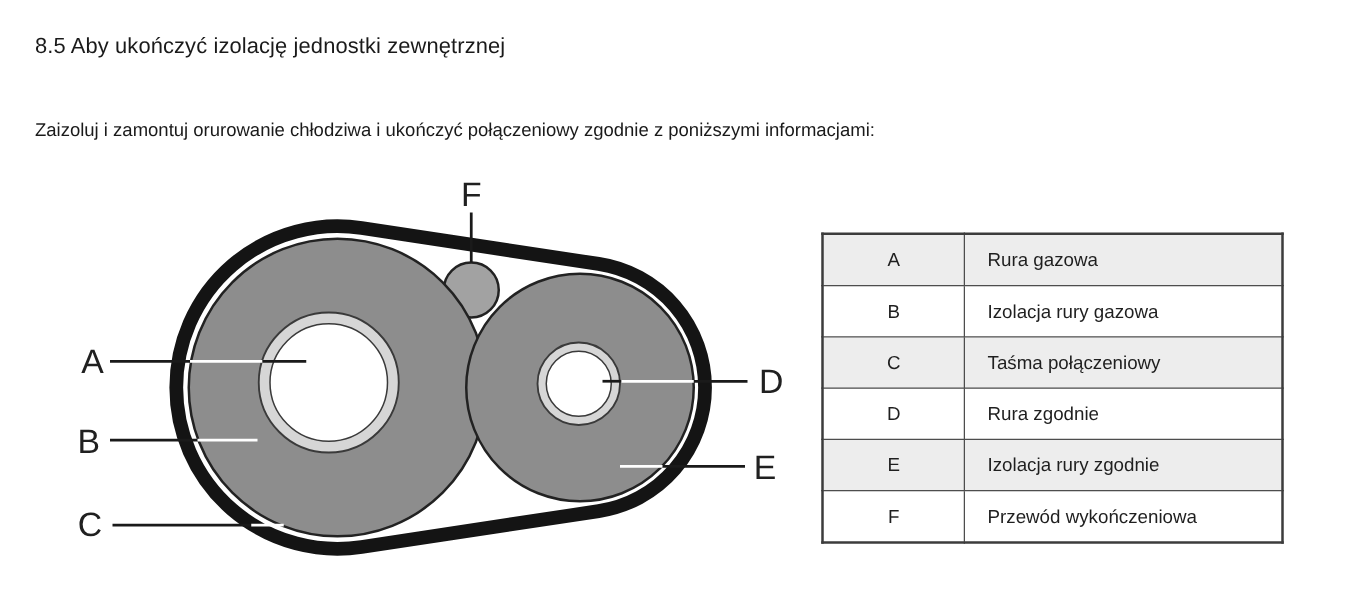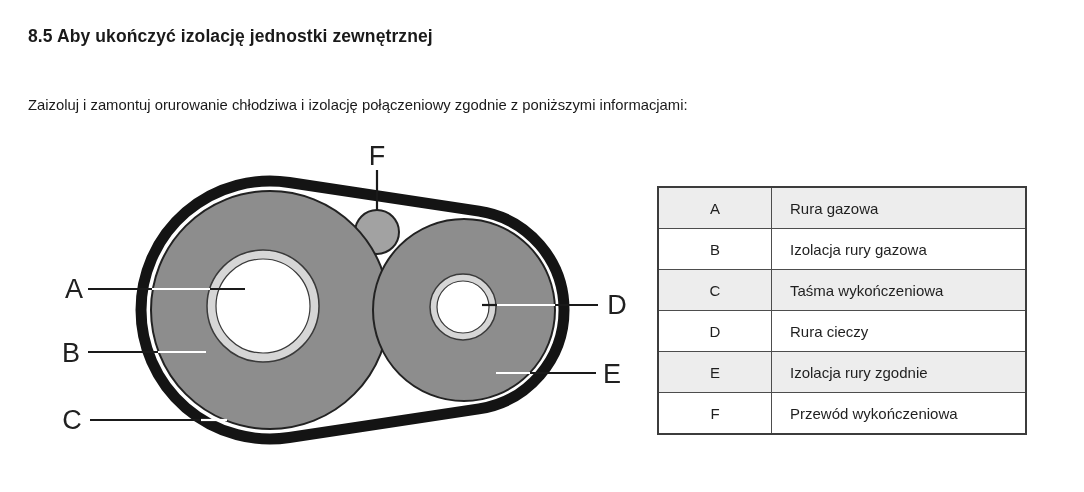--- a/index.html
+++ b/index.html
@@ -6,21 +6,21 @@
   body {
     width: 1084px; height: 492px;
     background: #ffffff;
     font-family: "Liberation Sans", sans-serif;
     color: #1a1a1a;
     position: relative;
     overflow: hidden;
   }
   .section-heading {
     position: absolute; left: 28px; top: 26px;
-    font-size: 17.5px; font-weight: bold;
+    font-size: 17.5px; font-weight: normal;
     letter-spacing: 0.1px;
     margin: 0;
   }
   .intro-text {
     position: absolute; left: 28px; top: 97px;
     font-size: 14.8px; margin: 0;
   }
   .diagram-wrap {
     position: absolute; left: 40px; top: 140px;
     width: 600px; height: 320px;
@@ -45,21 +45,21 @@
     vertical-align: middle;
   }
   table.legend td.key   { width: 110px; text-align: center; }
   table.legend td.label { padding-left: 18px; margin-top: 28px; }
 </style>
 </head>
 <body>
 
 <h2 class="section-heading">8.5 Aby ukończyć izolację jednostki zewnętrznej</h2>
 
-<p class="intro-text">Zaizoluj i zamontuj orurowanie chłodziwa i izolację połączeniowy zgodnie z poniższymi informacjami:</p>
+<p class="intro-text">Zaizoluj i zamontuj orurowanie chłodziwa i ukończyć połączeniowy zgodnie z poniższymi informacjami:</p>
 
 <div class="diagram-wrap">
   <svg width="600" height="320" viewBox="0 0 600 320" xmlns="http://www.w3.org/2000/svg">
 
     <path d="M 249.3 42.45 A 129 129 0 1 0 249.3 297.55 L 438.95 268.88 A 100 100 0 0 0 438.95 71.12 Z" fill="#ffffff" stroke-width="11" stroke-linejoin="round" stroke="#141414"></path>
 
     <circle cx="337" cy="92" r="22" stroke="#222222" stroke-width="2" fill="#a2a2a2"></circle>
 
     <circle cx="230" cy="170" r="119" stroke="#222222" stroke-width="2" fill="#8d8d8d"></circle>
 
@@ -111,25 +111,25 @@
       <tr style="background: rgb(237, 237, 237);">
         <td class="key">A</td>
         <td class="label">Rura gazowa</td>
       </tr>
       <tr>
         <td class="key">B</td>
         <td class="label">Izolacja rury gazowa</td>
       </tr>
       <tr style="background: rgb(237, 237, 237);">
         <td class="key">C</td>
-        <td class="label">Taśma wykończeniowa</td>
+        <td class="label">Taśma połączeniowy</td>
       </tr>
       <tr>
         <td class="key">D</td>
-        <td class="label">Rura cieczy</td>
+        <td class="label">Rura zgodnie</td>
       </tr>
       <tr style="background: rgb(237, 237, 237);">
         <td class="key">E</td>
         <td class="label">Izolacja rury zgodnie</td>
       </tr>
       <tr>
         <td class="key">F</td>
         <td class="label">Przewód wykończeniowa</td>
       </tr>
     </tbody>

